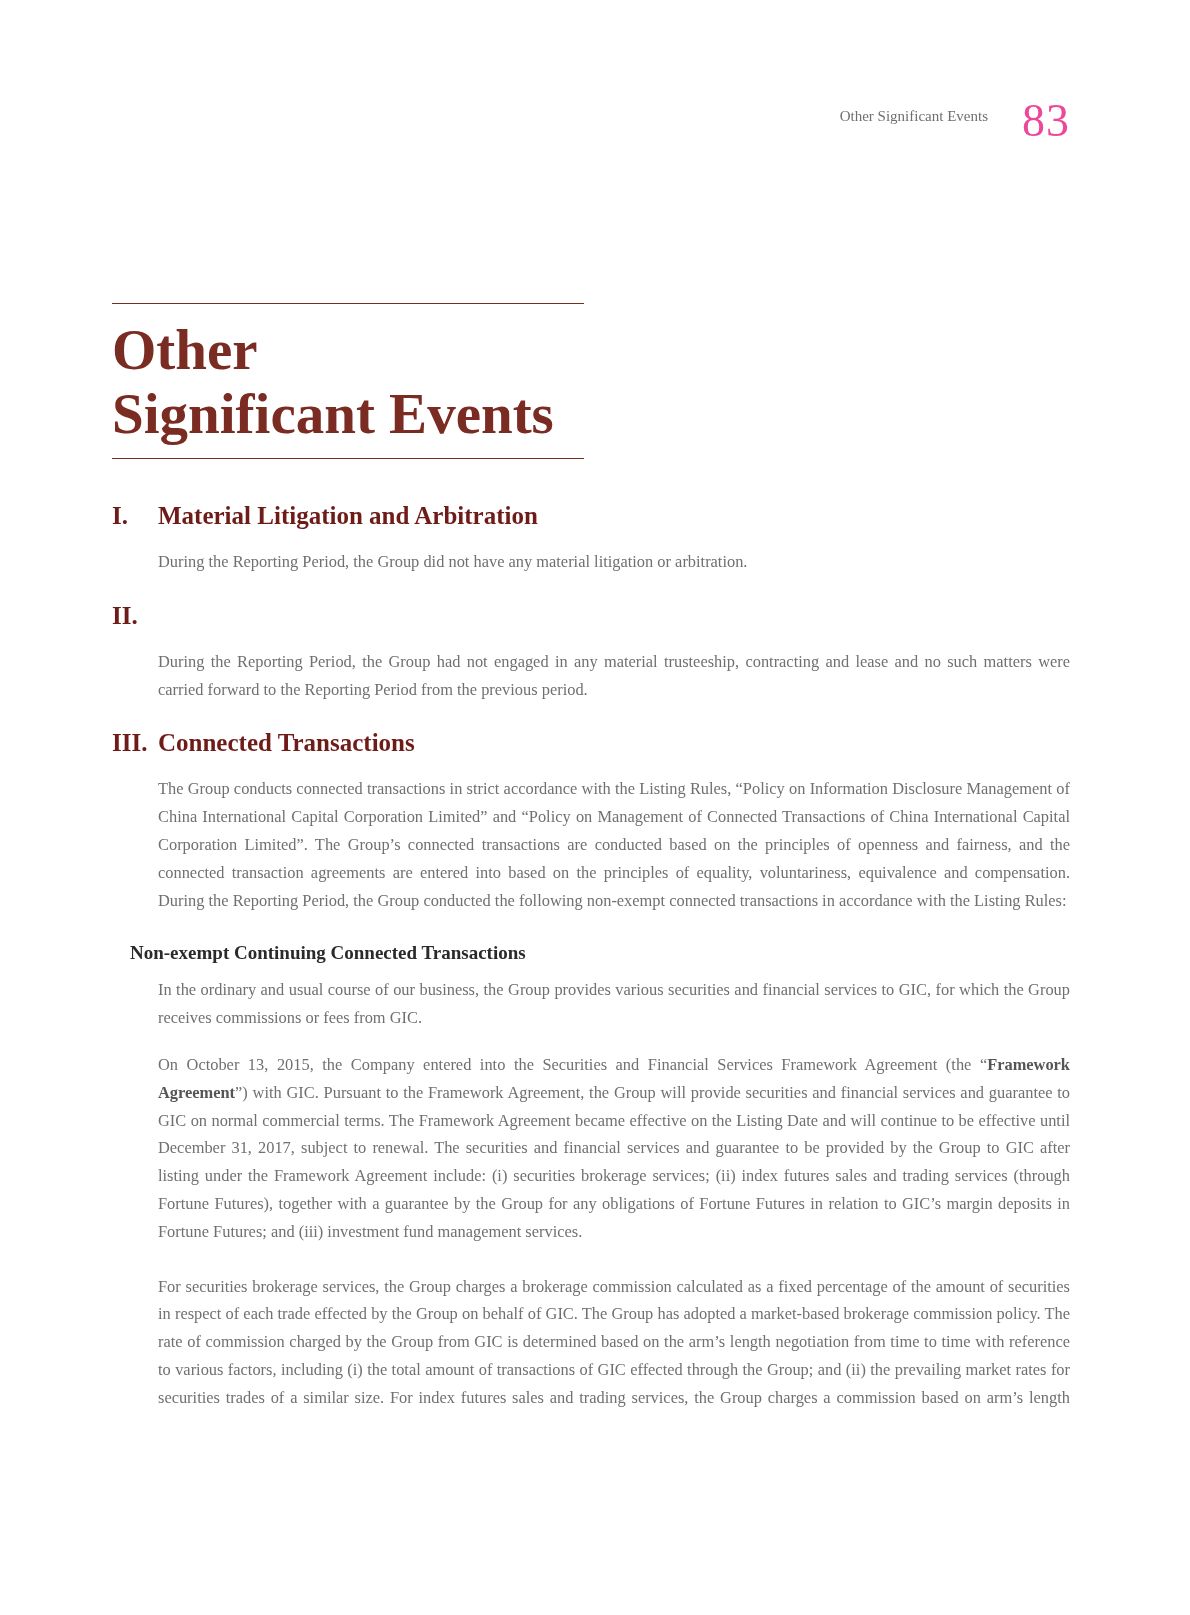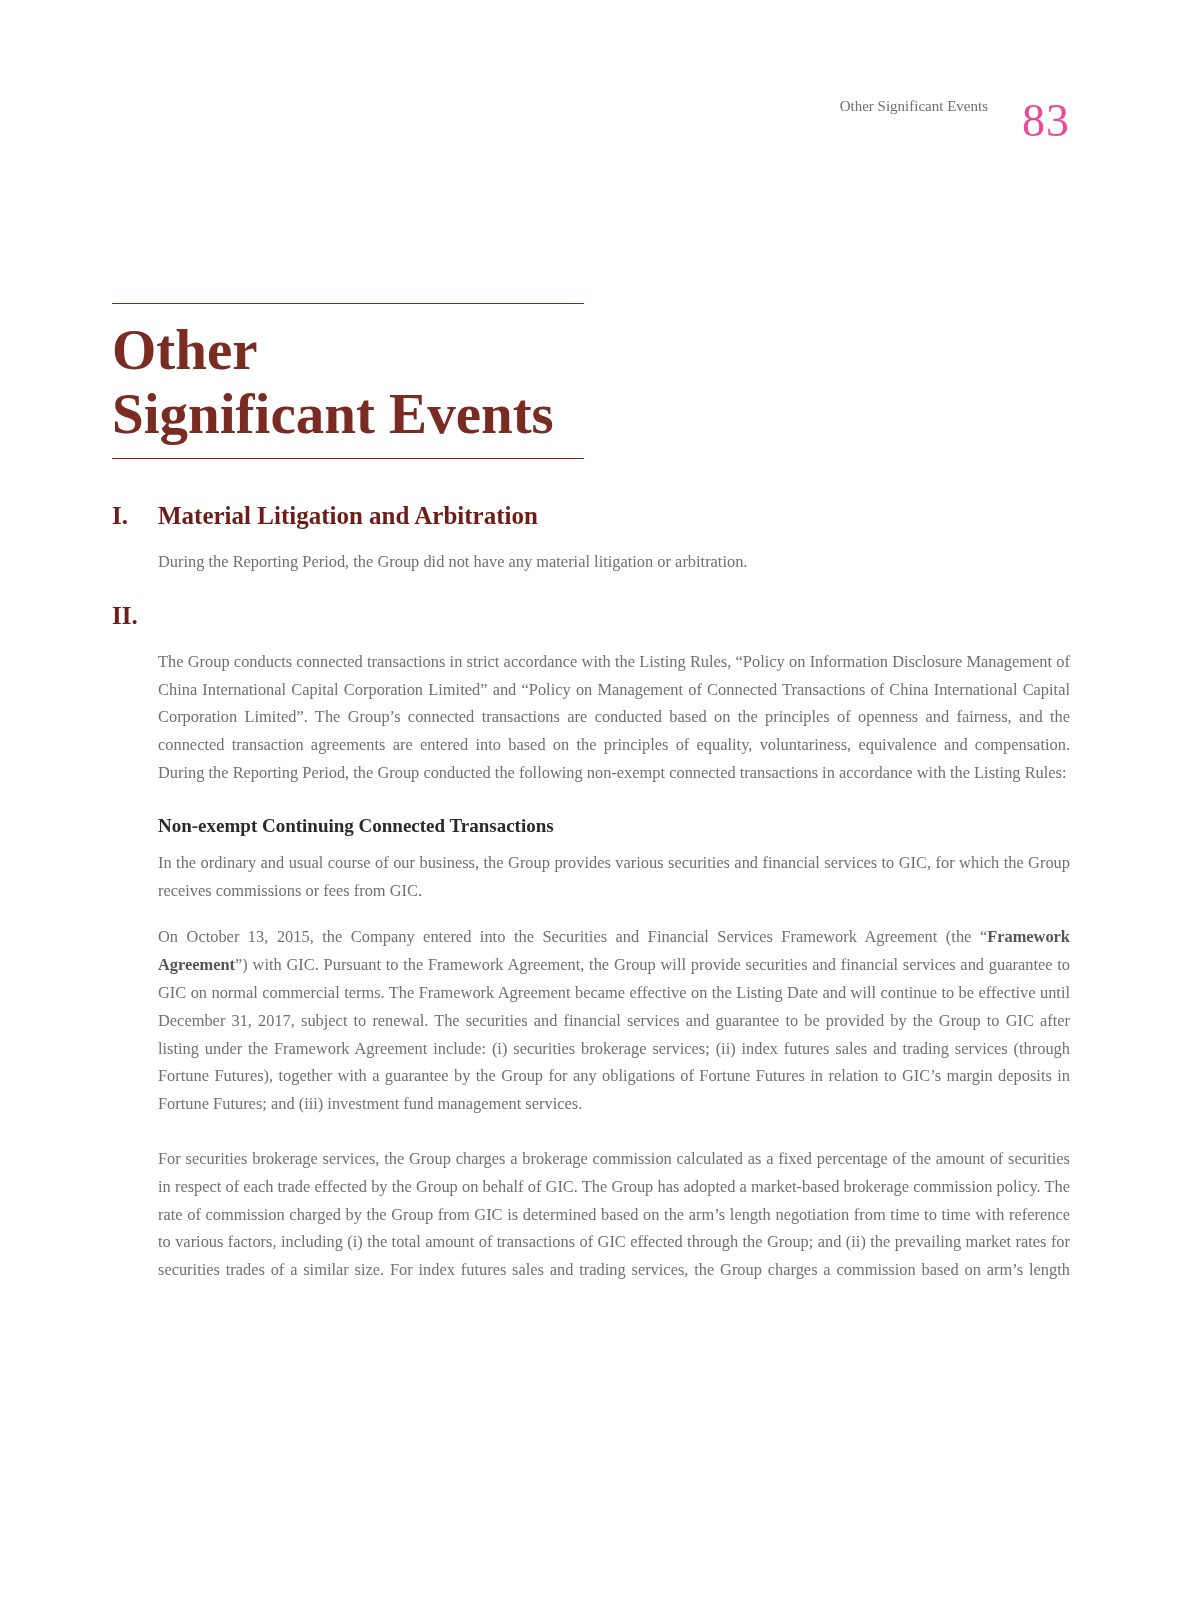--- a/index.html
+++ b/index.html
@@ -1,18 +1,18 @@
 <!DOCTYPE html>
 <html><head>
 <meta charset="utf-8">
 <style>
   html, body { margin: 0; padding: 0; background: #ffffff; }
   body { width: 1190px; height: 1615px; position: relative; overflow: hidden;
          font-family: "Liberation Serif", "DejaVu Serif", serif; color: #6b6b6b; }
-  .running-head { position: absolute; top: 98px; right: 120px; display: flex; align-items: flex-start; gap: 34px; }
+  .running-head { position: absolute; top: 98px; right: 120px; display: flex; align-items: center; gap: 34px; }
   .running-title { font-size: 15px; color: #6f6f6f; margin-bottom: 10px; }
   .page-num { font-size: 46px; color: #ec4899; line-height: 1; letter-spacing: 1px; }
   .title-block { position: absolute; left: 112px; top: 303px; width: 472px; }
   .rule { height: 1px; background: #7a2b22; width: 100%; }
   .page-title { color: #7a2b22; font-weight: bold; font-size: 57px; line-height: 64px; margin: 14px 0 12px 0; }
   .content { position: absolute; left: 112px; top: 500px; width: 958px; }
   .section-heading { display: flex; color: #6e1c18; font-size: 25px; line-height: 32px; margin: 0; }
   .section-num { width: 46px; flex: none; }
   .para { margin-left: 46px; font-size: 16.4px; line-height: 27.8px; text-align: justify; color: #707070; }
   .sub-heading { margin-left: 46px; font-size: 19px; font-weight: bold; color: #2a2a2a; line-height: 26px; }
@@ -41,23 +41,28 @@
       <span class="section-num">I.</span>
       <span>Material Litigation and Arbitration</span>
     </h2>
     <p class="para" style="margin-top:16px;margin-bottom:24px;">During the Reporting Period, the Group did not have any material litigation or arbitration.</p>
   </section>
 
   <section>
     <h2 class="section-heading">
       <span class="section-num">II.</span>
     </h2>
+    <p class="para" style="margin-top:16px;margin-bottom:24px;">During the Reporting Period, the Group had not engaged in any material trusteeship, contracting and lease and no such matters were carried forward to the Reporting Period from the previous period.</p>
   </section>
 
   <section>
+    <h2 class="section-heading">
+      <span class="section-num">III.</span>
+      <span>Connected Transactions</span>
+    </h2>
     <p class="para" style="margin-top:16px;margin-bottom:26px;">The Group conducts connected transactions in strict accordance with the Listing Rules, “Policy on Information Disclosure Management of China International Capital Corporation Limited” and “Policy on Management of Connected Transactions of China International Capital Corporation Limited”. The Group’s connected transactions are conducted based on the principles of openness and fairness, and the connected transaction agreements are entered into based on the principles of equality, voluntariness, equivalence and compensation. During the Reporting Period, the Group conducted the following non-exempt connected transactions in accordance with the Listing Rules:</p>
 
-    <h3 class="sub-heading" style="margin:0 0 10px 46px;">Non-exempt Continuing Connected Transactions</h3>
+    <h3 class="sub-heading" style="margin:0 0 10px 18px;">Non-exempt Continuing Connected Transactions</h3>
     <p class="para" style="margin-top:0;margin-bottom:19px;">In the ordinary and usual course of our business, the Group provides various securities and financial services to GIC, for which the Group receives commissions or fees from GIC.</p>
     <p class="para" style="margin-top:0;margin-bottom:27px;"><span>On October 13, 2015, the Company entered into the Securities and Financial Services Framework Agreement (the “</span><span class="bold">Framework Agreement</span><span>”) with GIC. Pursuant to the Framework Agreement, the Group will provide securities and financial services and guarantee to GIC on normal commercial terms. The Framework Agreement became effective on the Listing Date and will continue to be effective until December 31, 2017, subject to renewal. The securities and financial services and guarantee to be provided by the Group to GIC after listing under the Framework Agreement include: (i) securities brokerage services; (ii) index futures sales and trading services (through Fortune Futures), together with a guarantee by the Group for any obligations of Fortune Futures in relation to GIC’s margin deposits in Fortune Futures; and (iii) investment fund management services.</span></p>
     <p class="para" style="margin-top:0;margin-bottom:0;text-align-last:justify;">For securities brokerage services, the Group charges a brokerage commission calculated as a fixed percentage of the amount of securities in respect of each trade effected by the Group on behalf of GIC. The Group has adopted a market-based brokerage commission policy. The rate of commission charged by the Group from GIC is determined based on the arm’s length negotiation from time to time with reference to various factors, including (i) the total amount of transactions of GIC effected through the Group; and (ii) the prevailing market rates for securities trades of a similar size. For index futures sales and trading services, the Group charges a commission based on arm’s length</p>
   </section>
 </div>
 
 </body></html>

